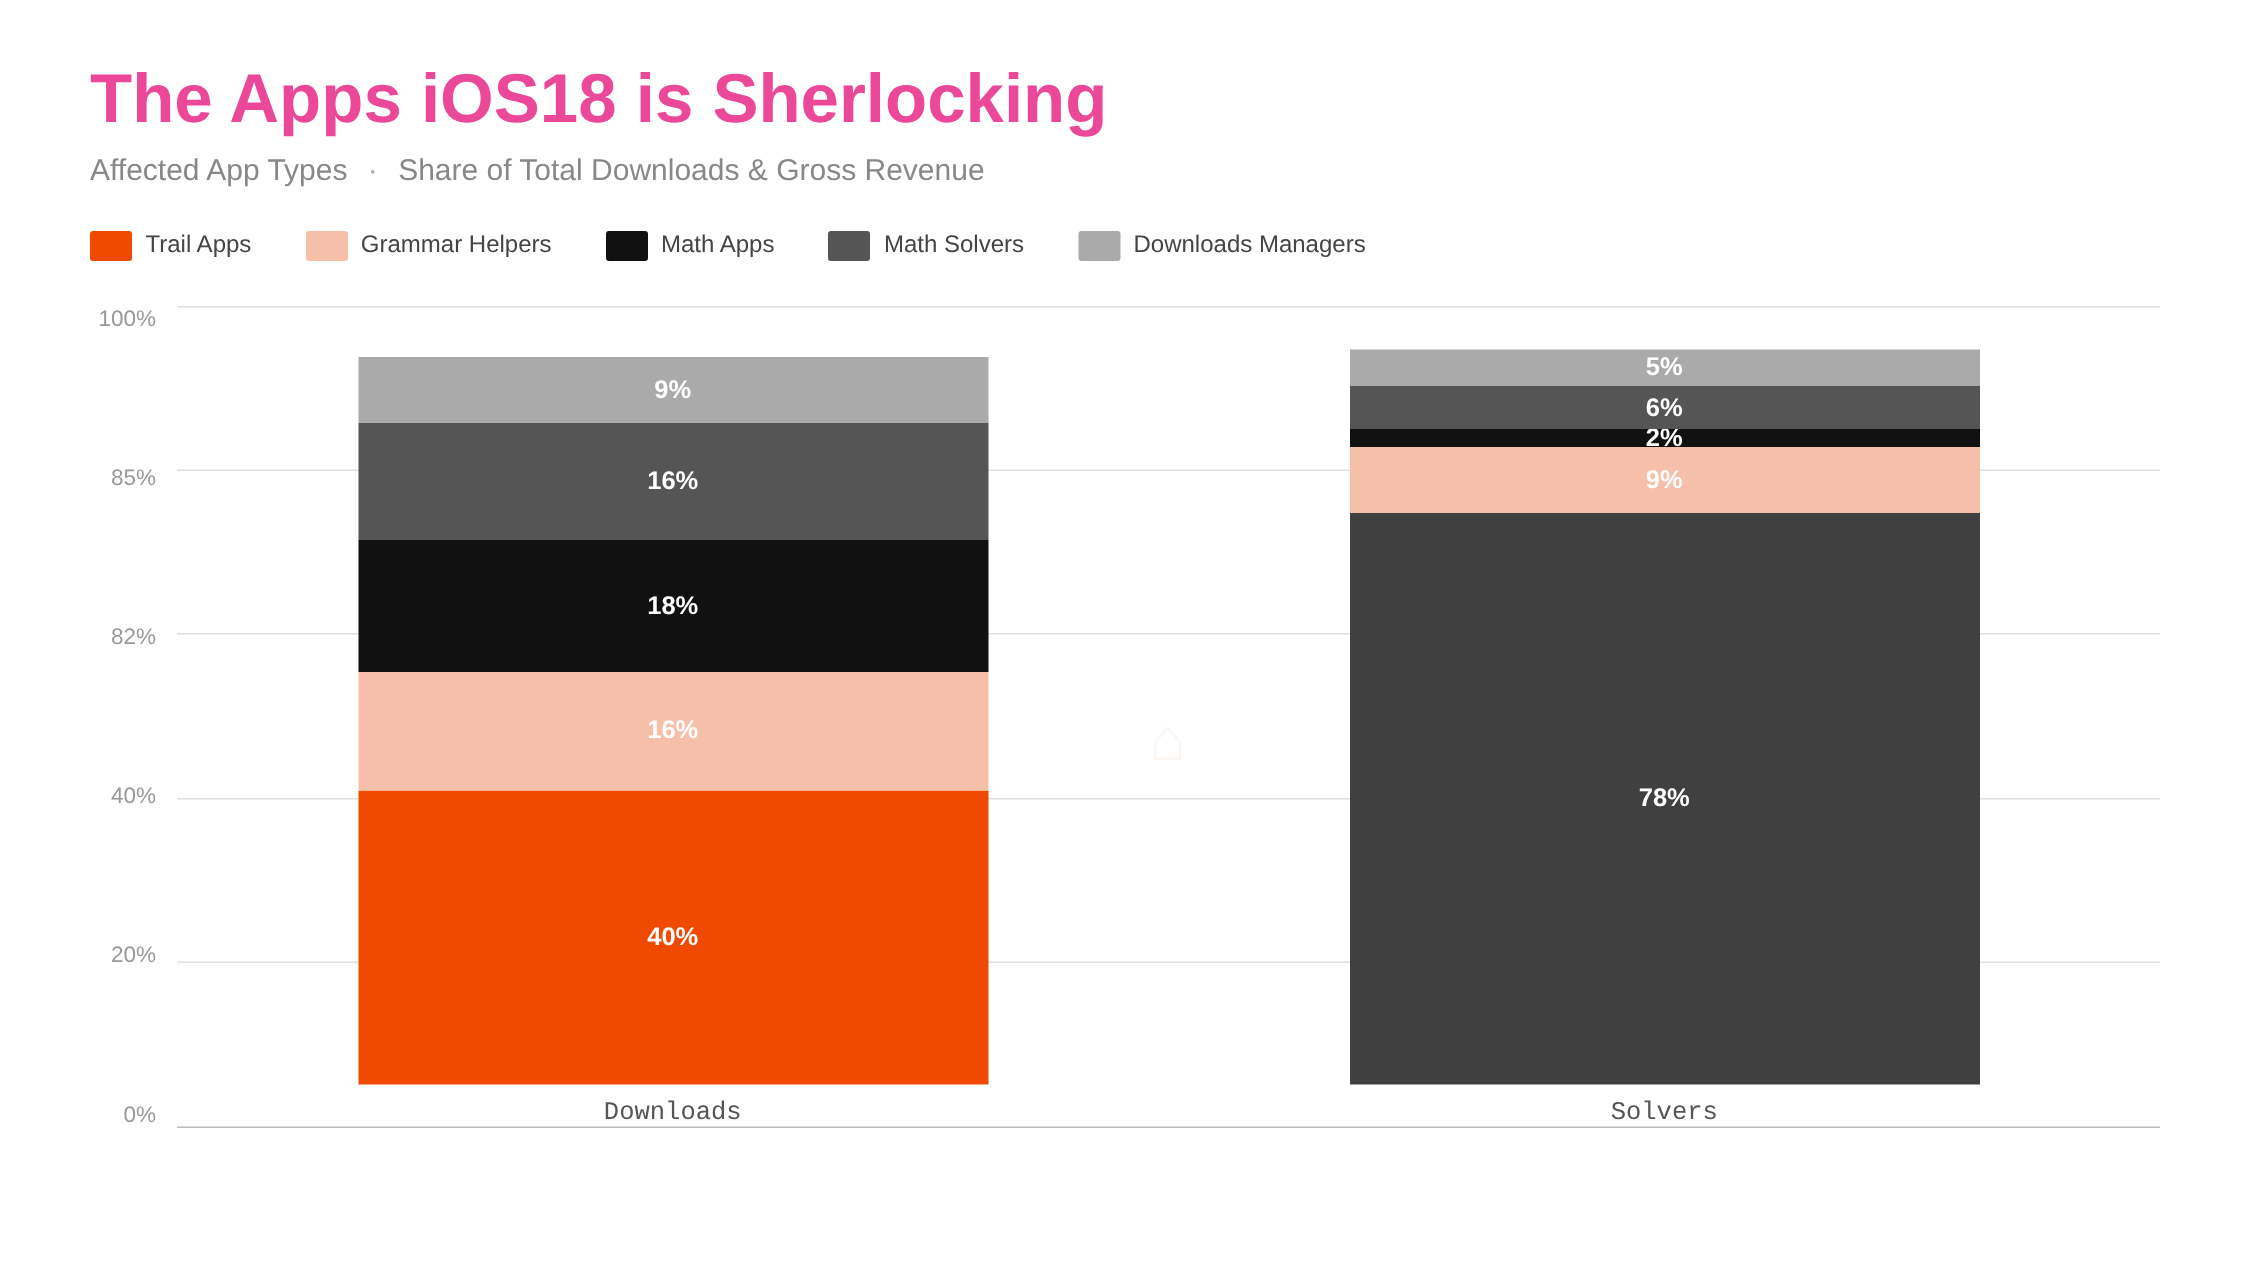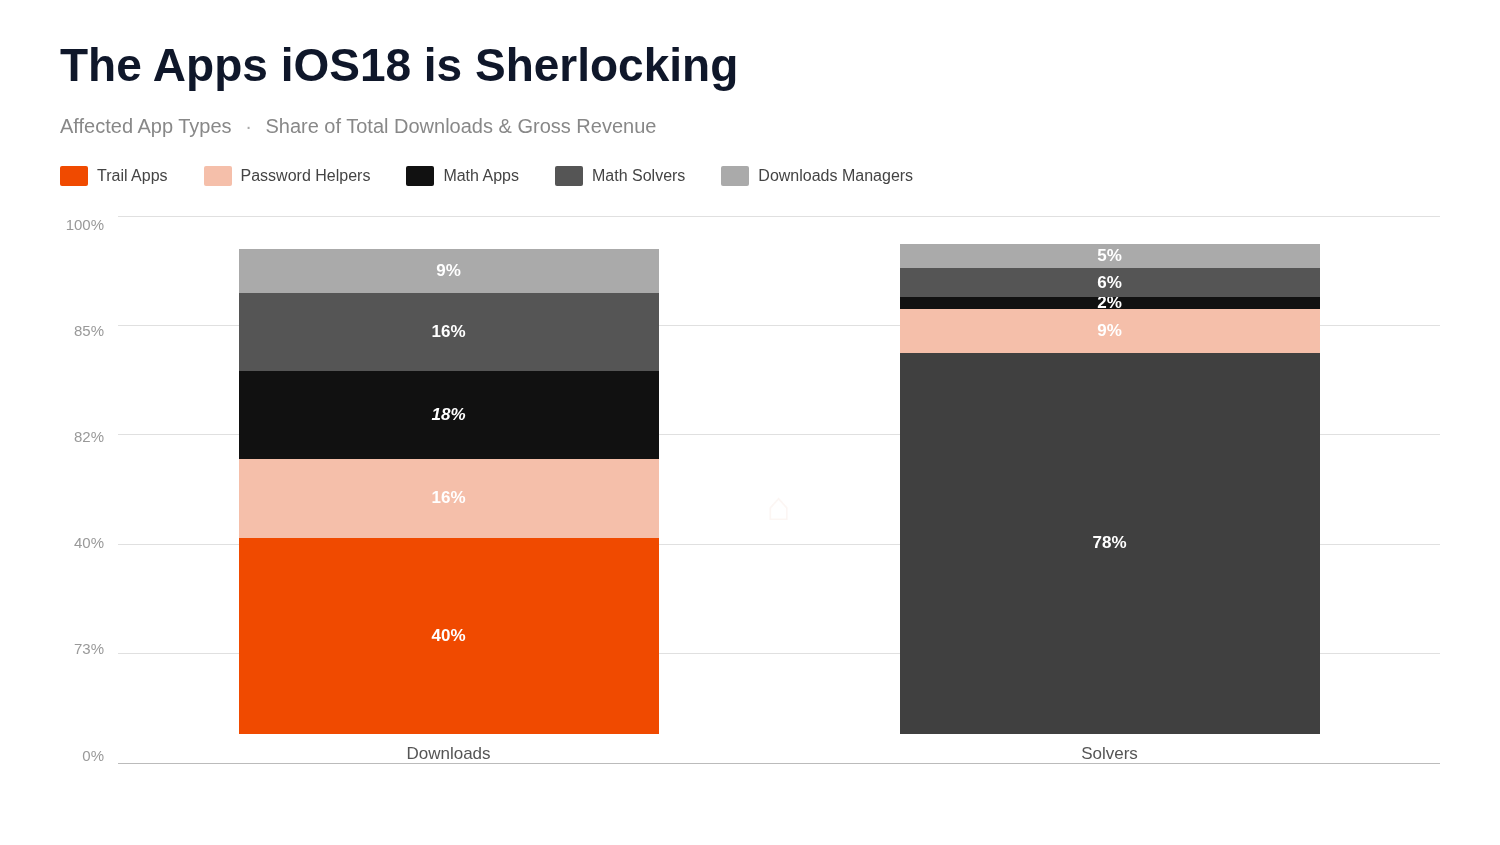--- a/index.html
+++ b/index.html
@@ -7,23 +7,23 @@
       background: #ffffff;
       font-family: 'Arial', sans-serif;
       width: 1500px;
       height: 845px;
       overflow: hidden;
       padding: 40px 60px 40px 60px;
     }
     .title {
       font-size: 46px;
       font-weight: 900;
-      color: #0f172a;
+      color: #ec4899;
       line-height: 1.1;
-      margin-bottom: 24px;
+      margin-bottom: 12px;
     }
     .subtitle {
       font-size: 20px;
       color: #888888;
       margin-bottom: 28px;
     }
     .subtitle-dot {
       color: #aaaaaa;
       margin: 0 8px;
     }
@@ -114,20 +114,21 @@
       justify-content: center;
       font-size: 17px;
       font-weight: bold;
       color: white;
       position: relative;
     }
     .bar-label {
       margin-top: 10px;
       font-size: 17px;
       color: #555;
+      font-family: Liberation Mono, monospace;
     }
     .watermark {
       position: absolute;
       top: 50%;
       left: 50%;
       transform: translate(-50%, -50%);
       font-size: 36px;
       color: rgba(230,180,160,0.35);
       white-space: nowrap;
       pointer-events: none;
@@ -155,41 +156,41 @@
   <span>Share of Total Downloads &amp; Gross Revenue</span>
 </div>
 
 <div class="legend" id="legend-container">
 <div class="legend-item">
       <span class="legend-color" style="background:#f04a00;"></span>
       <span>Trail Apps</span>
     </div>
     <div class="legend-item">
       <span class="legend-color" style="background:#f5bfaa;"></span>
-      <span>Password Helpers</span>
+      <span>Grammar Helpers</span>
     </div>
     <div class="legend-item">
       <span class="legend-color" style="background:#111111;"></span>
       <span>Math Apps</span>
     </div>
     <div class="legend-item">
       <span class="legend-color" style="background:#555555;"></span>
       <span>Math Solvers</span>
     </div>
     <div class="legend-item">
       <span class="legend-color" style="background:#aaaaaa;"></span>
       <span>Downloads Managers</span>
     </div>
   </div>
 
 <div class="chart-area">
 
   <div class="y-axis" id="y-axis-container">
   <div>0%</div>
-      <div>73%</div>
+      <div>20%</div>
       <div>40%</div>
       <div>82%</div>
       <div>85%</div>
       <div>100%</div>
     </div>
 
   <div class="chart-inner">
 
     <div class="grid-lines" id="grid-lines-container">
     <div class="grid-line" style="border-top-color: rgb(187, 187, 187);"></div>
@@ -198,21 +199,21 @@
         <div class="grid-line"></div>
         <div class="grid-line"></div>
         <div class="grid-line"></div>
       </div>
 
     <div class="bars-container" id="bars-container">
     <div class="bar-group">
           <div class="stacked-bar" style="height: 490px;">
             <div class="bar-segment" style="height: 196px; background: rgb(240, 74, 0); color: white;">40%</div>
             <div class="bar-segment" style="height: 78.4px; background: rgb(245, 191, 170); color: white;">16%</div>
-            <div class="bar-segment" style="height: 88.2px; background: rgb(17, 17, 17); color: white; font-style: italic;">18%</div>
+            <div class="bar-segment" style="height: 88.2px; background: rgb(17, 17, 17); color: white;">18%</div>
             <div class="bar-segment" style="height: 78.4px; background: rgb(85, 85, 85); color: white;">16%</div>
             <div class="bar-segment" style="height: 44.1px; background: rgb(170, 170, 170); color: white;">9%</div>
           </div>
           <div class="bar-label">Downloads</div>
         </div>
         <div class="bar-group">
           <div class="stacked-bar" style="height: 490px;">
             <div class="bar-segment" style="height: 382.2px; background: #404040; color: white;">78%</div>
             <div class="bar-segment" style="height: 44.1px; background: rgb(245, 191, 170); color: white;">9%</div>
             <div class="bar-segment" style="height: 9.8px; background: rgb(17, 17, 17); color: white; min-height: 12px;">2%</div>

